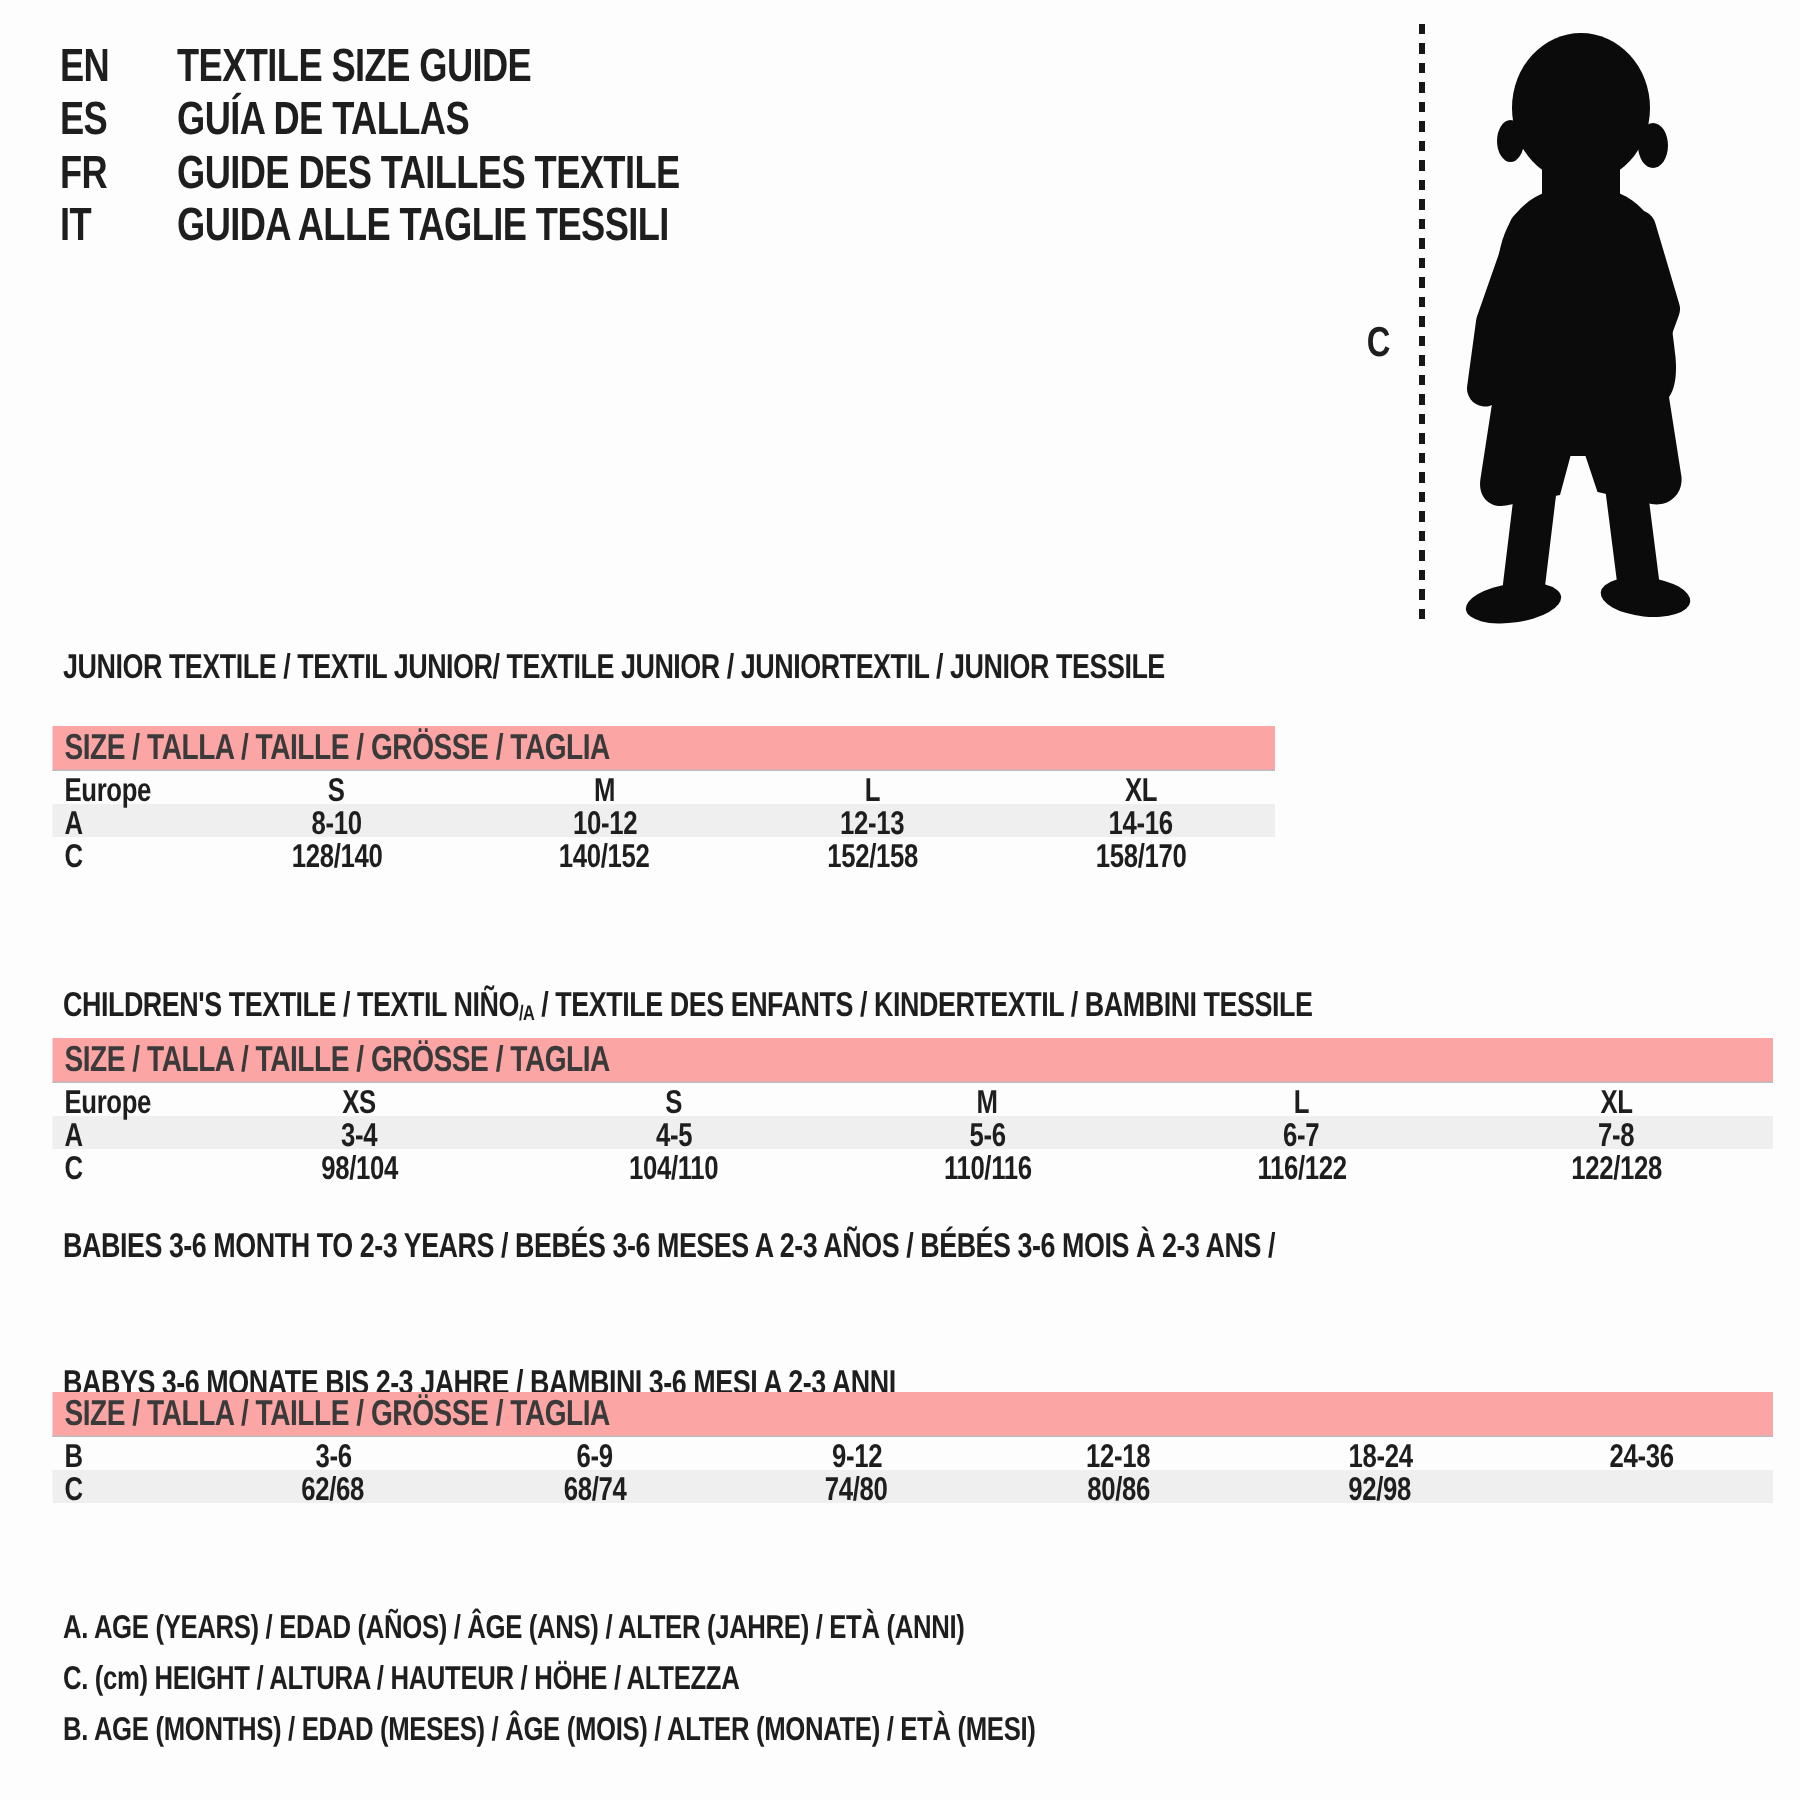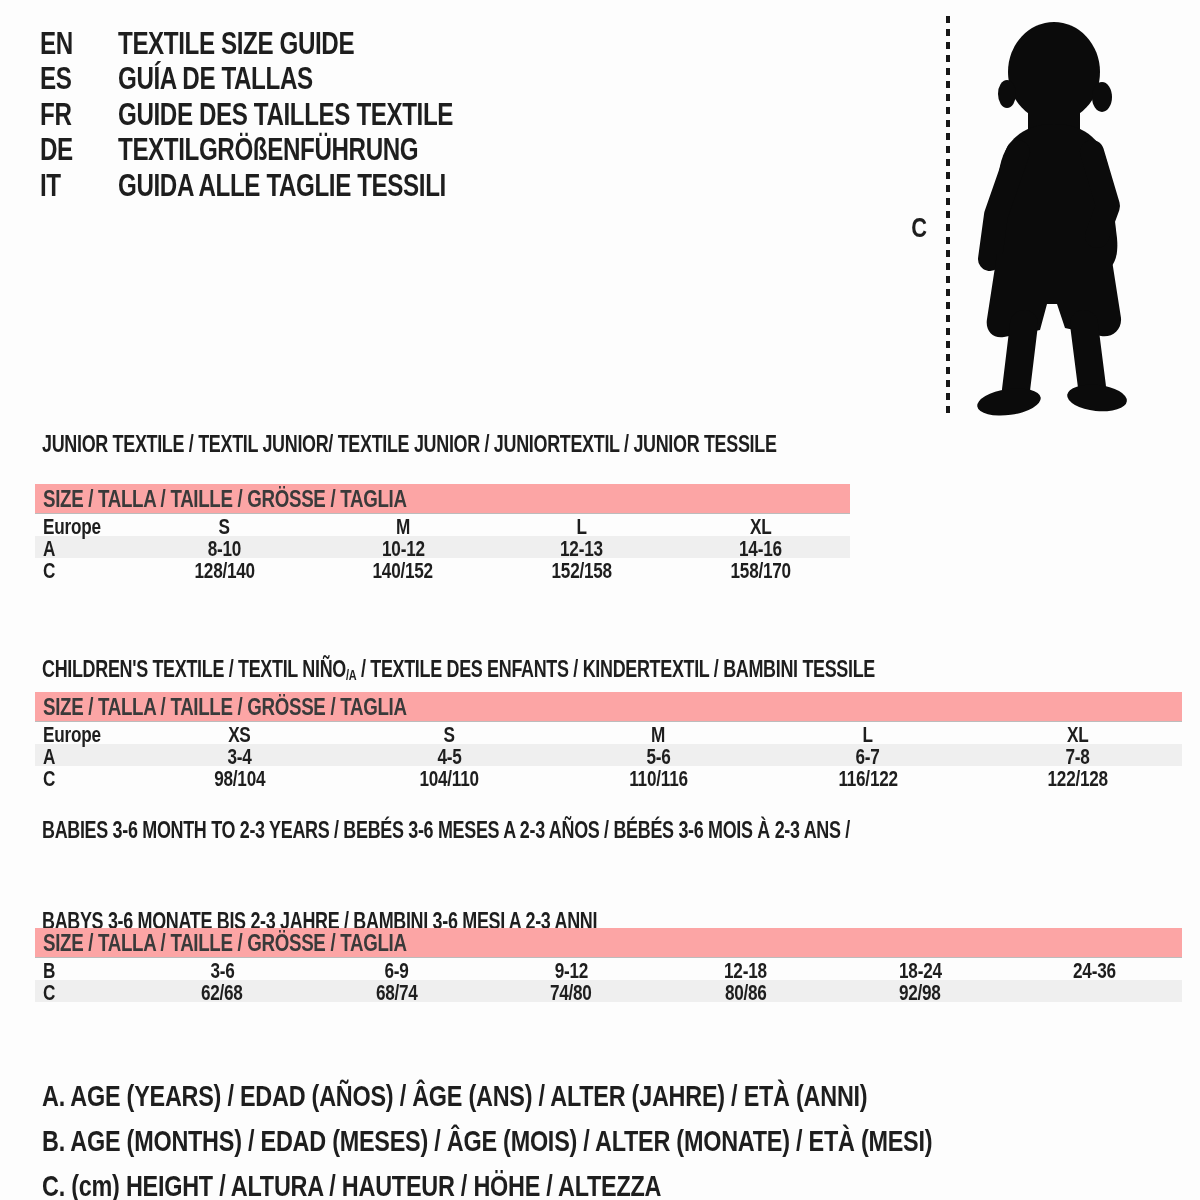--- a/index.html
+++ b/index.html
@@ -42,43 +42,39 @@
   .row { display:grid; height:22px; font-size:22px; letter-spacing:-0.3px; }
   .cols-4 { grid-template-columns:100px repeat(4,1fr); }
   .cols-5 { grid-template-columns:100px repeat(5,1fr); }
   .cols-6 { grid-template-columns:100px repeat(6,1fr); }
   .r-gray { background:#efefef; }
   .cell { display:flex; align-items:center; justify-content:center; }
   .cell.lab { justify-content:flex-start; padding-left:8px; }
 
   
   .legend { position:absolute; left:42px; top:1068px; }
-  .legend-line { height:34px; display:flex; align-items:center; font-size:30px; letter-spacing:-0.3px;margin-top:11px; }
+  .legend-line { height:34px; display:flex; align-items:center; font-size:22px; letter-spacing:-0.3px; }
 </style>
 </head>
 <body>
 
 <div class="page">
 
   <div class="langs">
     <div class="lang-row">
       <span class="lang-code"><span class="cx-l">EN</span></span>
       <span class="cx-l">TEXTILE SIZE GUIDE</span>
     </div>
     <div class="lang-row">
       <span class="lang-code"><span class="cx-l">ES</span></span>
       <span class="cx-l">GUÍA DE TALLAS</span>
     </div>
     <div class="lang-row">
       <span class="lang-code"><span class="cx-l">FR</span></span>
       <span class="cx-l">GUIDE DES TAILLES TEXTILE</span>
-    </div>
-    <div class="lang-row">
-      <span class="lang-code"><span class="cx-l">DE</span></span>
-      <span class="cx-l">TEXTILGRÖßENFÜHRUNG</span>
     </div>
     <div class="lang-row">
       <span class="lang-code"><span class="cx-l">IT</span></span>
       <span class="cx-l">GUIDA ALLE TAGLIE TESSILI</span>
     </div>
   </div>
 
   <div class="measure-line"></div>
   <div class="measure-label"><span class="cx-c">C</span></div>
   <svg class="baby" width="176" height="408" viewBox="0 0 176 408">
@@ -280,20 +276,20 @@
           <span class="cx-c">92/98</span>
         </div>
     </div>
   </div>
 
   <div class="legend">
     <div class="legend-line">
         <span class="cx-l">A. AGE (YEARS) / EDAD (AÑOS) / ÂGE (ANS) / ALTER (JAHRE) / ETÀ (ANNI)</span>
       </div>
     <div class="legend-line">
+        <span class="cx-l">C. (cm) HEIGHT / ALTURA / HAUTEUR / HÖHE / ALTEZZA</span>
+      </div>
+    <div class="legend-line">
         <span class="cx-l">B. AGE (MONTHS) / EDAD (MESES) / ÂGE (MOIS) / ALTER (MONATE) / ETÀ (MESI)</span>
       </div>
-    <div class="legend-line">
-        <span class="cx-l">C. (cm) HEIGHT / ALTURA / HAUTEUR / HÖHE / ALTEZZA</span>
-      </div>
   </div>
 
 </div>
 
 </body></html>

